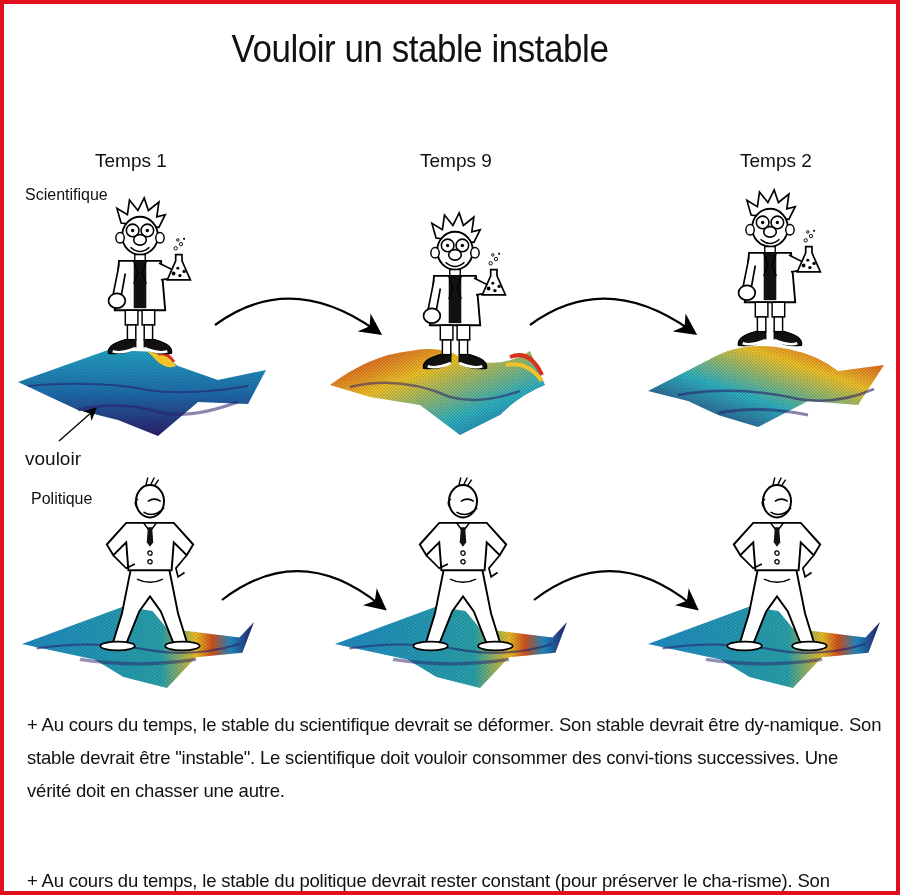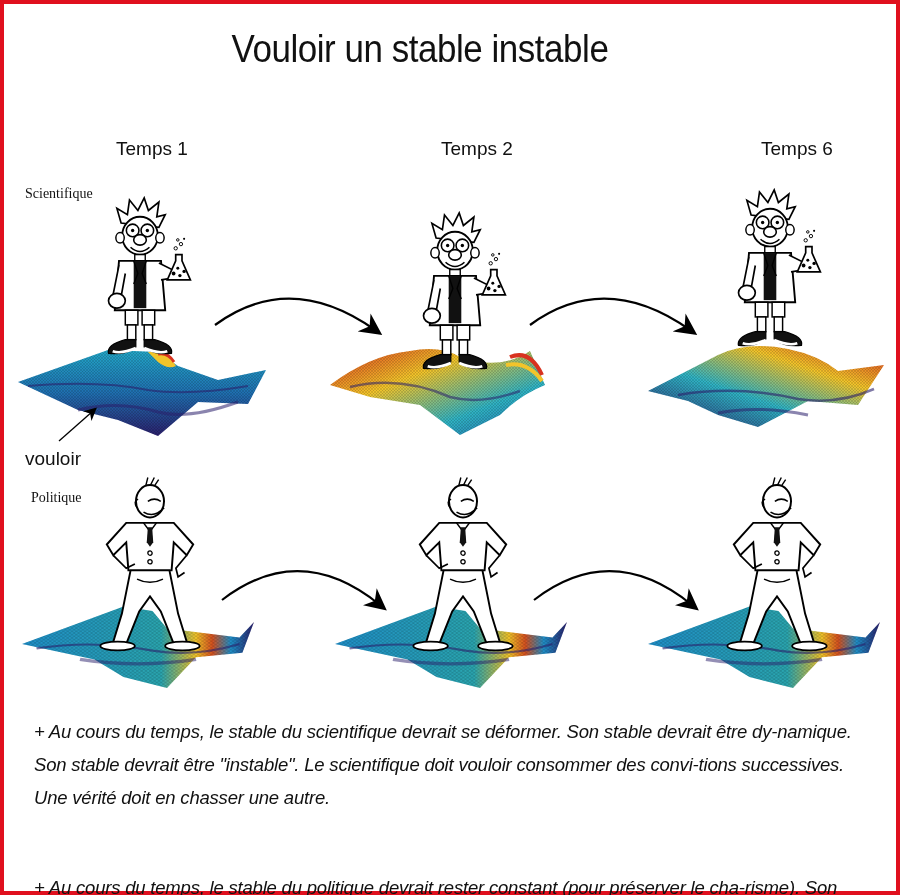--- a/index.html
+++ b/index.html
@@ -1,35 +1,35 @@
 <!DOCTYPE html>
 <html><head>
 <meta charset="utf-8">
 <style>
   html, body { margin:0; padding:0; background:#ffffff; }
   body { width:900px; height:895px; overflow:hidden; position:relative; font-family:"Liberation Sans", sans-serif; color:#111; }
   .frame { position:absolute; left:0; top:0; width:900px; height:895px; box-sizing:border-box; border:4px solid #e0101e; border-top-width:4px; }
   .title { position:absolute; left:0; width:840px; top:28px; text-align:center; font-size:38px; letter-spacing:-0.5px; transform:scaleX(0.92); transform-origin:center; }
   .label { position:absolute; font-size:19px; }
-  .temps { top:138px;margin-left:21px; }
-  .row-label { font-size:14px;font-family:Liberation Serif, serif; }
+  .temps { top:150px; }
+  .row-label { font-size:16px; }
   svg.panel { position:absolute; overflow:visible; }
   .text-block { position:absolute; left:27px; width:855px; font-size:18.5px; line-height:33px; letter-spacing:-0.2px; }
-  .text-block p { margin:7px;font-style:italic; }
+  .text-block p { margin:0; }
 </style>
 </head>
 <body>
 
 <div class="frame"></div>
 
 <div class="title">Vouloir un stable instable</div>
 
 <div class="label temps" style="left:95px">Temps 1</div>
-<div class="label temps" style="left:420px">Temps 2</div>
-<div class="label temps" style="left:740px">Temps 6</div>
+<div class="label temps" style="left:420px">Temps 9</div>
+<div class="label temps" style="left:740px">Temps 2</div>
 
 <div class="label row-label" style="left:25px; top:186px">Scientifique</div>
 <div class="label row-label" style="left:31px; top:490px">Politique</div>
 <div class="label" style="left:25px; top:448px">vouloir</div>
 
 <svg width="0" height="0" style="position:absolute">
   <defs>
     <linearGradient id="gBlue" x1="0" y1="0" x2="0" y2="1">
       <stop offset="0" stop-color="#22a6c7"></stop>
       <stop offset="0.5" stop-color="#1f6fb0"></stop>

